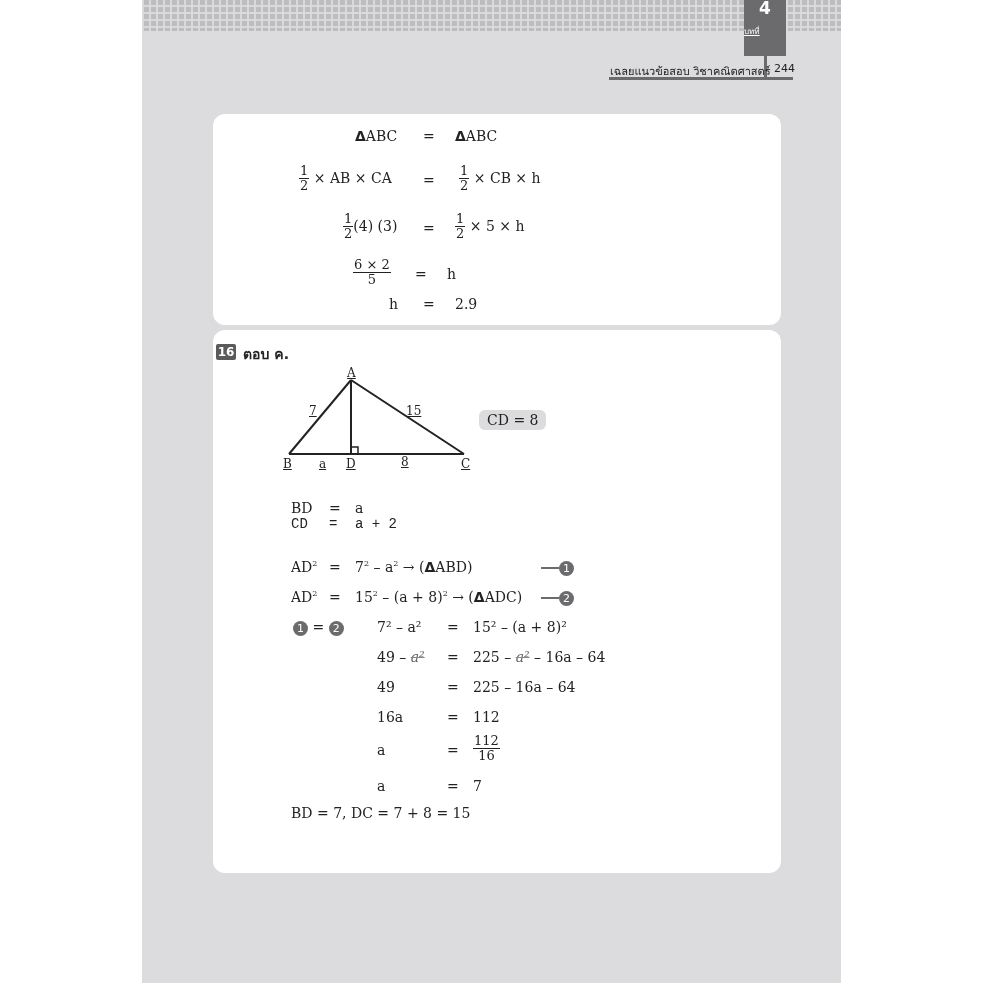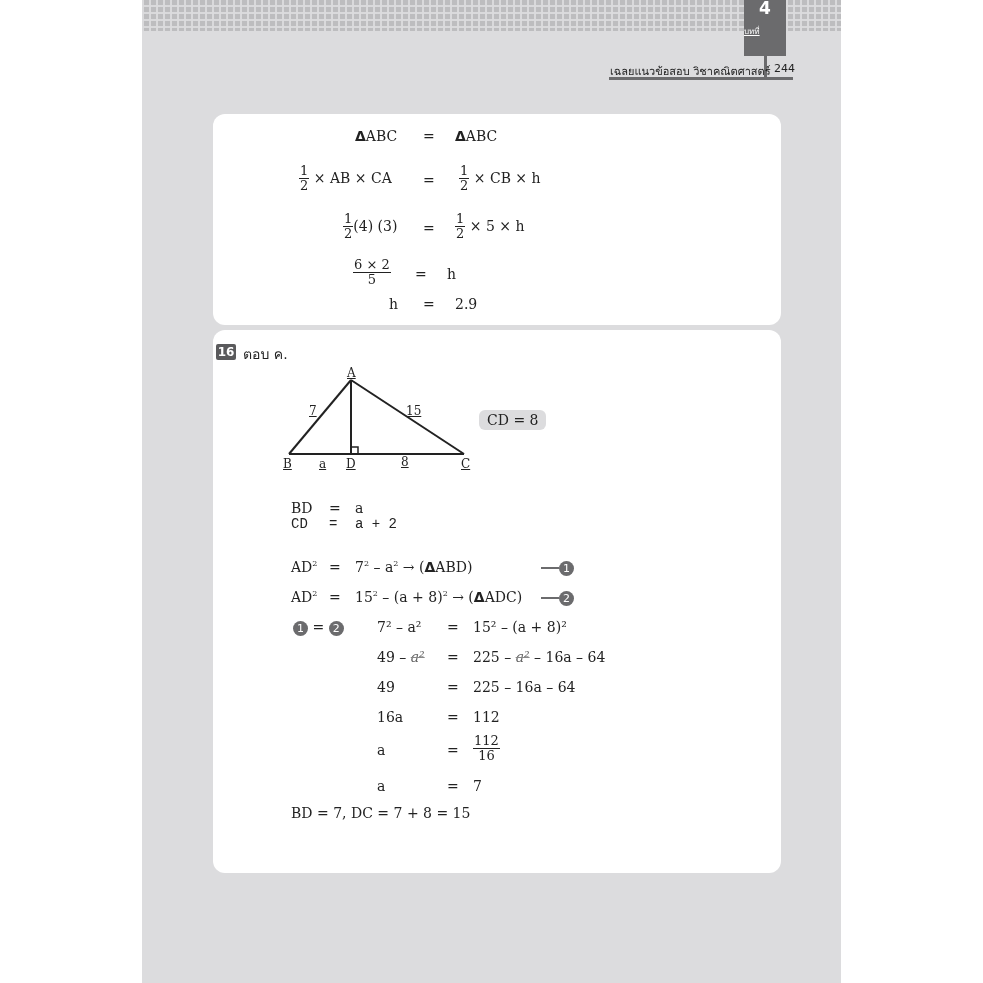--- a/index.html
+++ b/index.html
@@ -26,21 +26,21 @@
   .row{position:absolute;font-size:14px;white-space:nowrap;}
   .frac{display:inline-block;vertical-align:middle;text-align:center;font-size:13px;line-height:14px;}
   .frac .n{display:block;border-bottom:1.5px solid #222;padding:0 1px;}
   .frac .d{display:block;}
   .delta{font-weight:bold;font-family:"DejaVu Sans",sans-serif;}
   sup{font-size:8px;}
   .circ{display:inline-block;width:15px;height:15px;border-radius:50%;background:#6b6b6d;color:#fff;font-family:"DejaVu Sans",sans-serif;font-size:11px;line-height:15px;text-align:center;vertical-align:middle;}
   .dash{display:inline-block;width:18px;height:2px;background:#6b6b6d;vertical-align:middle;}
   .strike{text-decoration:line-through;text-decoration-color:#888;color:#666;font-style:italic;}
   .qbadge{position:absolute;left:3px;top:14px;width:20px;height:16px;background:#5a5a5c;color:#fff;font-family:"DejaVu Sans",sans-serif;font-weight:bold;font-size:12px;line-height:16px;text-align:center;border-radius:2px;}
-  .qans{position:absolute;left:30px;top:13px;font-family:"DejaVu Sans",sans-serif;font-size:14px;}
+  .qans{position:absolute;left:30px;top:13px;font-family:"DejaVu Sans",sans-serif;font-size:14px;font-weight:bold;}
   .cd-pill{position:absolute;left:266px;top:80px;padding:2px 8px;background:#dcdcde;border-radius:6px;font-size:14px;}
   .tri{position:absolute;left:68px;top:36px;}
   .lbl{position:absolute;font-size:12px;text-decoration:underline;}
 </style>
 </head>
 <body>
 
 <div class="page">
   <div class="pattern"></div>
   <div class="unit-tab">

